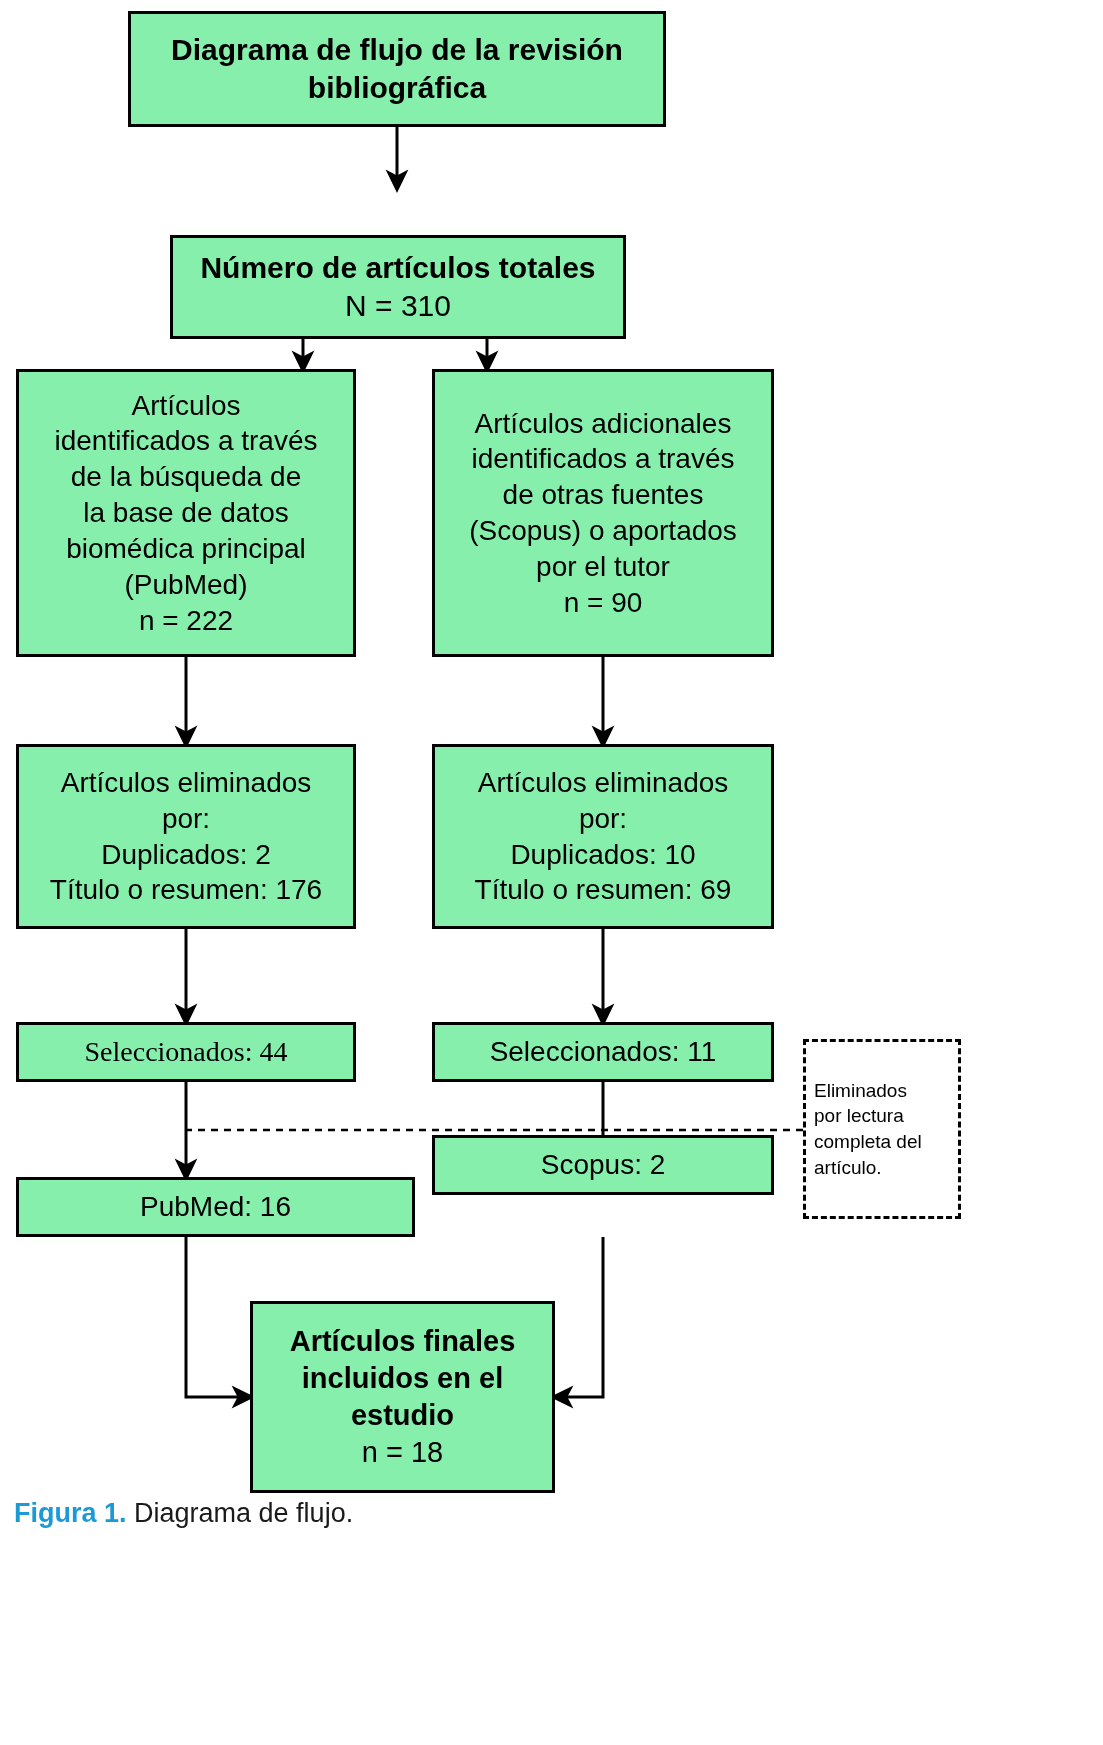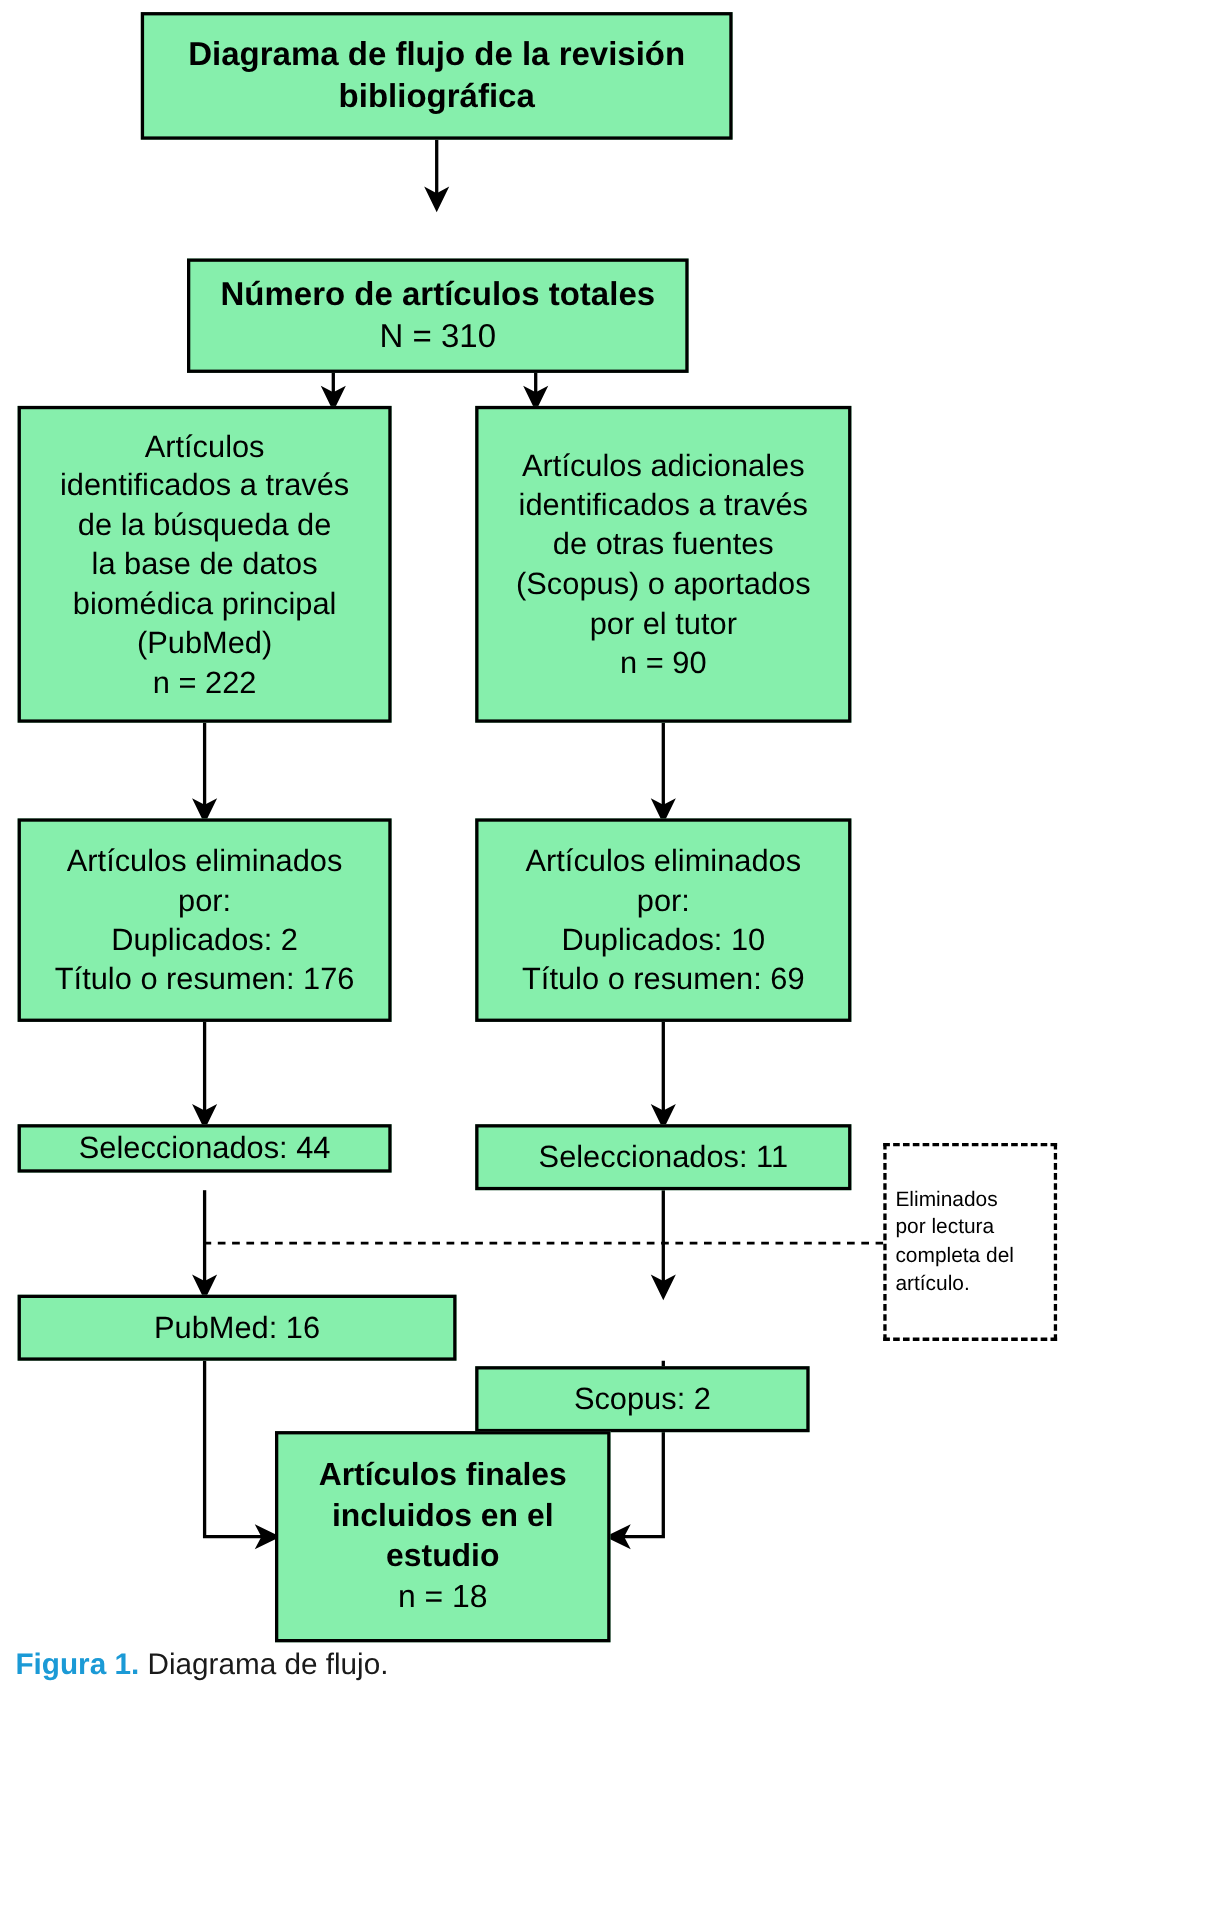--- a/index.html
+++ b/index.html
@@ -43,24 +43,24 @@
     display: block;
   }
 
   
   #box-title      { left: 128px;  top: 11px;   width: 538px; height: 116px; font-size: 30px; }
   #box-total      { left: 170px;  top: 188px;  width: 456px; height: 104px; font-size: 30px; margin-top: 47px; }
   #box-pubmed-src { left: 16px;   top: 369px;  width: 340px; height: 288px; }
   #box-other-src  { left: 432px;  top: 369px;  width: 342px; height: 288px; align-items: center; }
   #box-elim-left  { left: 16px;   top: 744px;  width: 340px; height: 185px; }
   #box-elim-right { left: 432px;  top: 744px;  width: 342px; height: 185px; }
-  #box-sel-left   { left: 16px;   top: 1022px; width: 340px; height: 44px;  }
+  #box-sel-left   { left: 16px;   top: 1022px; width: 340px; height: 60px; font-family: Liberation Serif, serif;  }
   #box-sel-right  { left: 432px;  top: 1022px; width: 342px; height: 60px;  }
   #box-pubmed-fin { left: 16px;   top: 1177px; width: 399px; height: 60px;  }
-  #box-scopus-fin { left: 432px;  top: 1242px; width: 304px; height: 60px;  }
+  #box-scopus-fin { left: 432px;  top: 1135px; width: 342px; height: 60px;  }
   #box-final      { left: 250px;  top: 1301px; width: 305px; height: 192px; font-size: 29px; }
 
   
   #box-note {
     position: absolute;
     left: 803px;
     top: 1039px;
     width: 158px;
     height: 180px;
     box-sizing: border-box;

